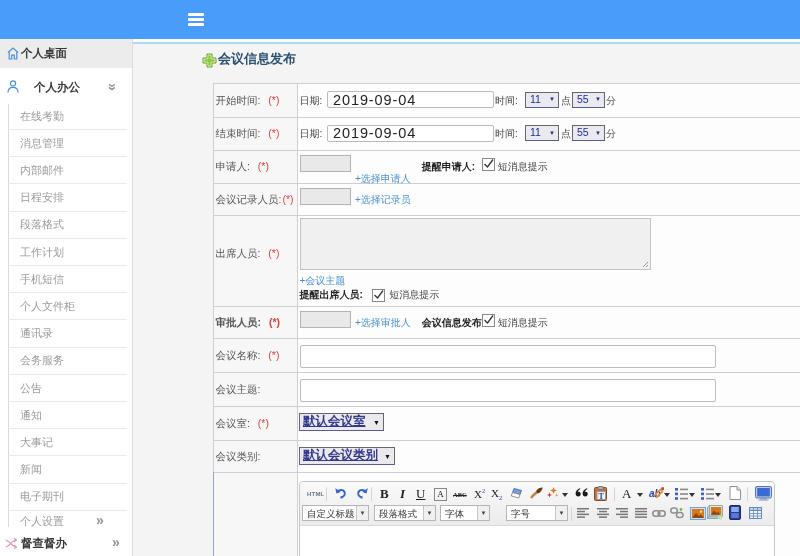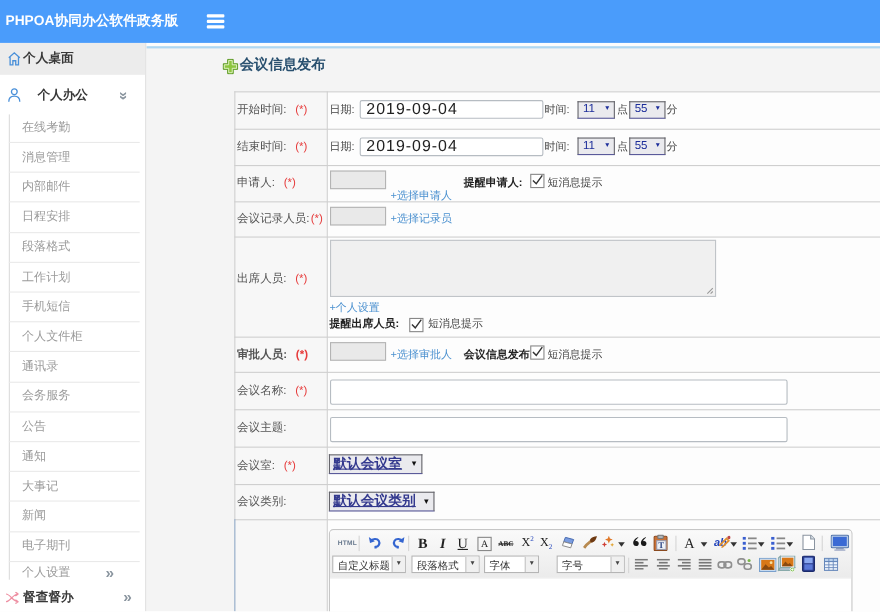--- a/index.html
+++ b/index.html
@@ -35,21 +35,20 @@
 .dd{position:absolute;top:23px;height:16px;background:#fff;border:1px solid #b5b5b5;font-size:9.5px;color:#333;box-sizing:border-box;}
 .dd .txt{position:absolute;left:4px;top:2px;}
 .dd .btn{position:absolute;right:0;top:0;width:11px;height:14px;border-left:1px solid #c5c5c5;background:#f0f0f0;text-align:center;font-size:6px;color:#444;line-height:14px;}
 .tb{position:absolute;font-family:"Liberation Serif",serif;color:#222;}
 .dar{position:absolute;width:0;height:0;border-left:3.5px solid transparent;border-right:3.5px solid transparent;border-top:4px solid #333;}
 </style>
 </head>
 <body>
 <div id="page">
 <div id="hdr">
-  <div class="t">PHPOA协同办公软件政务版</div>
   <div class="bar" style="top:13px"></div>
   <div class="bar" style="top:18.2px"></div>
   <div class="bar" style="top:23.4px"></div>
 </div>
 <div id="content">
   <div class="abs" style="left:0;top:0;width:667px;height:3px;background:#fcfcfc;"></div>
   <div class="abs" style="left:0;top:3px;width:667px;height:2px;background:#aed7f2;"></div>
   <svg class="abs" style="left:69px;top:14px" width="15" height="15" viewBox="0 0 15 15">
         <path d="M5 1 h5 v4 h4 v5 h-4 v4 H5 v-4 H1 V5 h4 z" fill="#8dc63f" stroke="#57961e" stroke-width="0.9"></path>
         <path d="M5.9 1.9 h3.2 v4 h4 v3.2 h-4 v4 H5.9 v-4 h-4 V5.9 h4 z" fill="none" stroke="#e8f5d0" stroke-width="0.8"></path>
@@ -155,21 +154,21 @@
           <path d="M2.5 6 L5.5 9 L11 1.5" fill="none" stroke="#333" stroke-width="1.3"></path>
         </svg></div>
   <div class="ft" style="left:284.7px;top:76.5px;">短消息提示</div>
   <div class="ginput" style="left:87px;top:105px;"></div>
   <div class="lnk" style="left:142px;top:109.5px;">+选择记录员</div>
   <div class="tarea" style="left:87px;top:135px;width:349px;height:50px;">
         <svg style="position:absolute;right:1px;bottom:1px" width="7" height="7" viewBox="0 0 7 7">
           <path d="M6 1 L1 6 M6 4 L4 6" stroke="#999" stroke-width="1" fill="none"></path>
         </svg>
       </div>
-  <div class="lnk" style="left:86.5px;top:190.5px;">+个人设置</div>
+  <div class="lnk" style="left:86.5px;top:190.5px;">+会议主题</div>
   <div class="blbl" style="left:86.5px;top:204.5px;">提醒出席人员: </div>
   <div class="cb" style="left:159px;top:206px;"><svg width="13" height="13" viewBox="0 0 13 13" style="margin:-1px 0 0 -1px">
           <path d="M2.5 6 L5.5 9 L11 1.5" fill="none" stroke="#333" stroke-width="1.3"></path>
         </svg></div>
   <div class="ft" style="left:176.2px;top:204.5px;">短消息提示</div>
   <div class="ginput" style="left:87px;top:228px;"></div>
   <div class="lnk" style="left:142px;top:232.5px;">+选择审批人</div>
   <div class="blbl" style="left:208.7px;top:232.5px;">会议信息发布: </div>
   <div class="cb" style="left:269px;top:231px;"><svg width="13" height="13" viewBox="0 0 13 13" style="margin:-1px 0 0 -1px">
           <path d="M2.5 6 L5.5 9 L11 1.5" fill="none" stroke="#333" stroke-width="1.3"></path>

